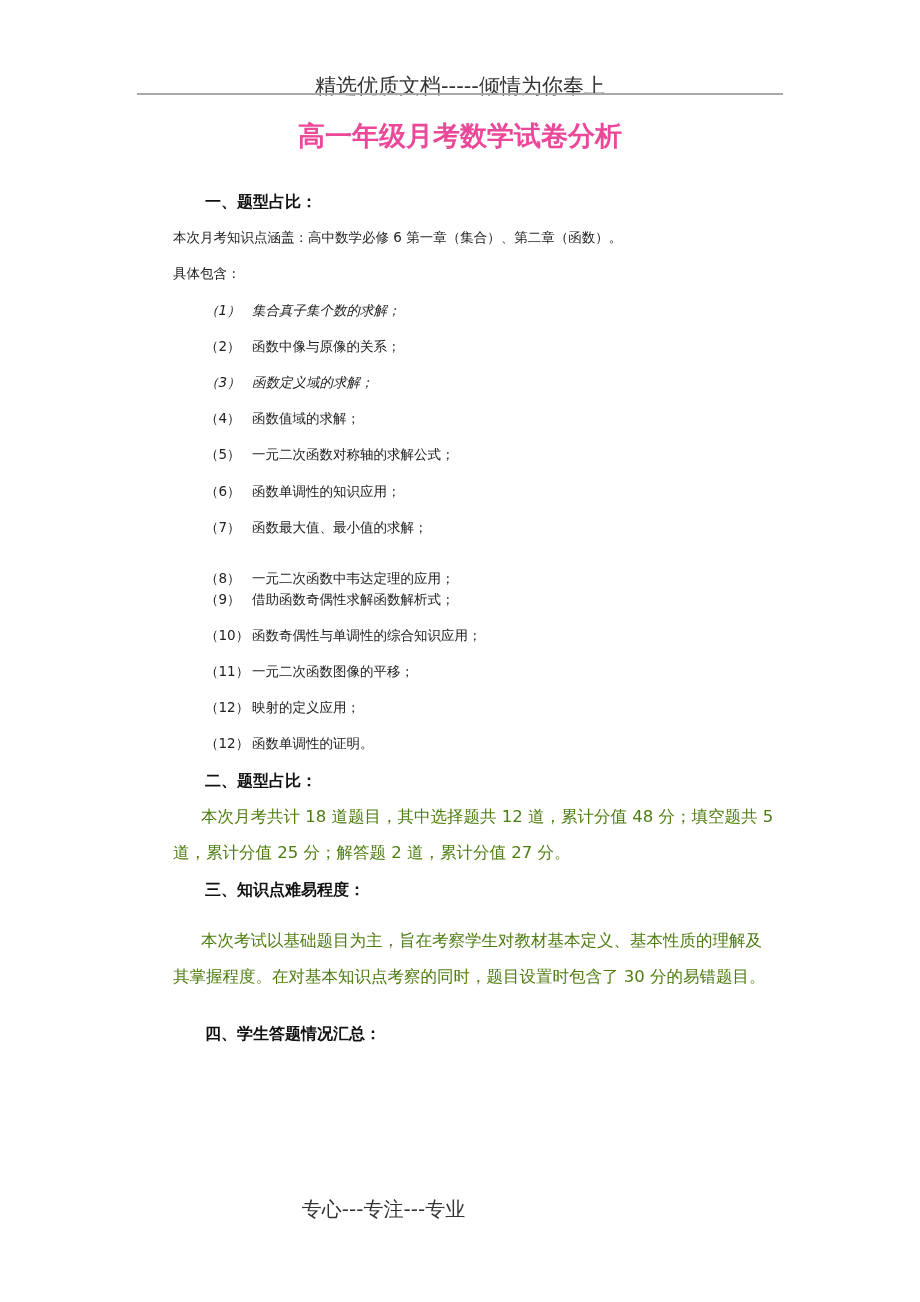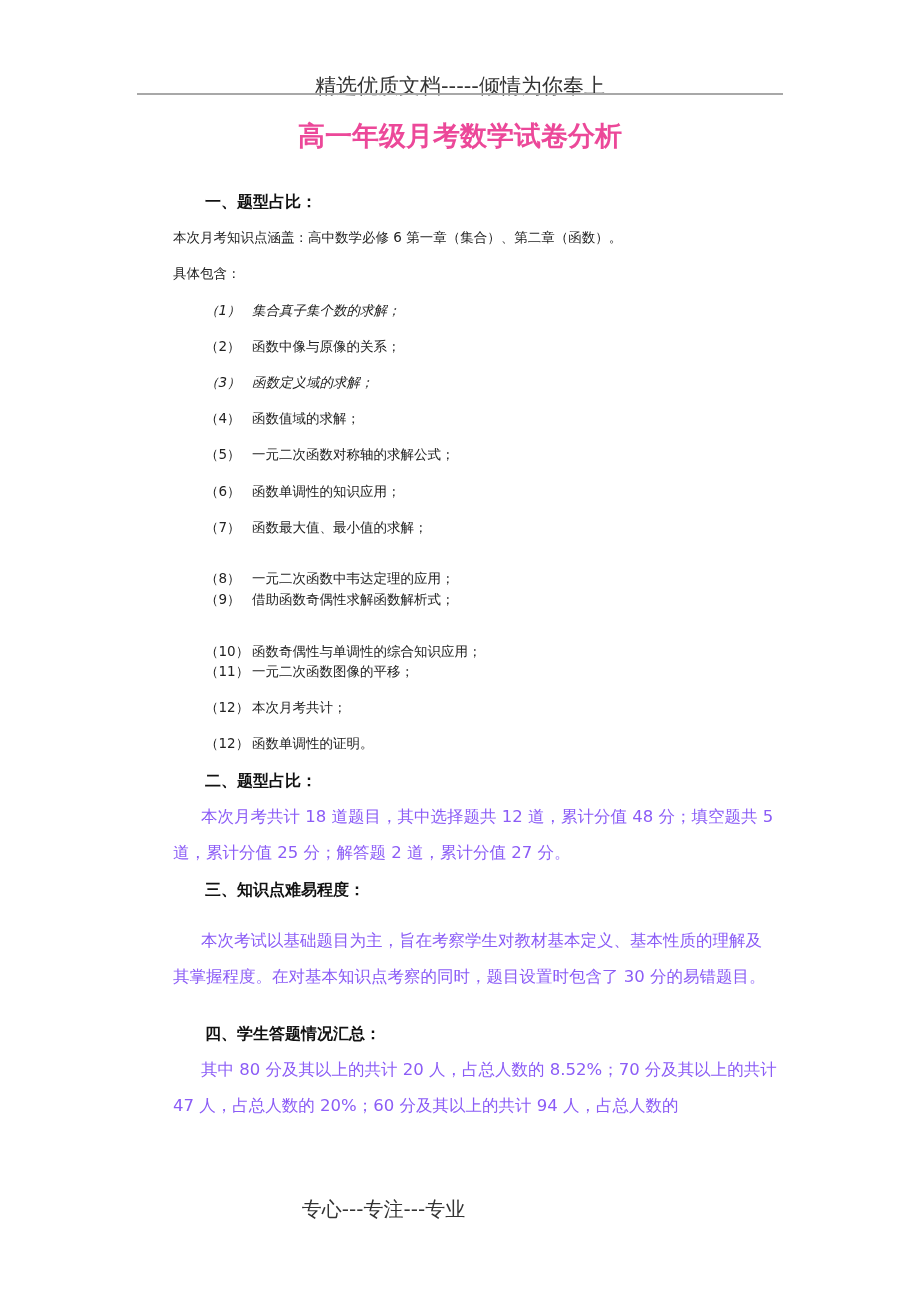--- a/index.html
+++ b/index.html
@@ -24,21 +24,21 @@
     position: absolute; left: 205px; font-size: 16px; font-weight: bold; color: #111;
   }
   .small {
     position: absolute; left: 173px; font-size: 13.5px; color: #222;
   }
   .li {
     position: absolute; left: 205px; font-size: 13.5px; color: #222; white-space: nowrap;
   }
   .li .num { display: inline-block; width: 47px; }
   .para {
-    position: absolute; left: 173px; width: 605px; font-size: 16.5px; color: #8b5cf6;
+    position: absolute; left: 173px; width: 605px; font-size: 16.5px; color: #4d7c0f;
     line-height: 36px;
   }
   .para p { margin: 0; }
   .indent { text-indent: 28px; }
   .footer-text {
     position: absolute; left: 0; width: 767px; top: 1196px;
     text-align: center; font-size: 20px; color: #333;
   }
 </style>
 </head>
@@ -58,34 +58,33 @@
 <div>
   <div class="li" style="top:302px;font-style:italic;"><span class="num">（1）</span><span>集合真子集个数的求解；</span></div>
   <div class="li" style="top:338px;"><span class="num">（2）</span><span>函数中像与原像的关系；</span></div>
   <div class="li" style="top:374px;font-style:italic;"><span class="num">（3）</span><span>函数定义域的求解；</span></div>
   <div class="li" style="top:410px;"><span class="num">（4）</span><span>函数值域的求解；</span></div>
   <div class="li" style="top:446px;"><span class="num">（5）</span><span>一元二次函数对称轴的求解公式；</span></div>
   <div class="li" style="top:483px;"><span class="num">（6）</span><span>函数单调性的知识应用；</span></div>
   <div class="li" style="top:519px;"><span class="num">（7）</span><span>函数最大值、最小值的求解；</span></div>
   <div class="li" style="top:526px;margin-top:44px;"><span class="num">（8）</span><span>一元二次函数中韦达定理的应用；</span></div>
   <div class="li" style="top:591px;"><span class="num">（9）</span><span>借助函数奇偶性求解函数解析式；</span></div>
-  <div class="li" style="top:643px;"><span class="num">（10）</span><span>函数奇偶性与单调性的综合知识应用；</span></div>
+  <div class="li" style="top:627px;"><span class="num">（10）</span><span>函数奇偶性与单调性的综合知识应用；</span></div>
   <div class="li" style="top:663px;"><span class="num">（11）</span><span>一元二次函数图像的平移；</span></div>
-  <div class="li" style="top:699px;"><span class="num">（12）</span><span>本次月考共计；</span></div>
+  <div class="li" style="top:699px;"><span class="num">（12）</span><span>映射的定义应用；</span></div>
   <div class="li" style="top:735px;"><span class="num">（12）</span><span>函数单调性的证明。</span></div>
 </div>
 
 <div class="h2" style="top:771px;">二、题型占比：</div>
 <div class="para" style="top:799px;">
   <p class="indent">本次月考共计 18 道题目，其中选择题共 12 道，累计分值 48 分；填空题共 5 道，累计分值 25 分；解答题 2 道，累计分值 27 分。</p>
 </div>
 
 <div class="h2" style="top:880px;">三、知识点难易程度：</div>
 <div class="para" style="top:908px;margin-top:15px;">
   <p class="indent">本次考试以基础题目为主，旨在考察学生对教材基本定义、基本性质的理解及其掌握程度。在对基本知识点考察的同时，题目设置时包含了 30 分的易错题目。</p>
 </div>
 
 <div class="h2" style="top:1024px;">四、学生答题情况汇总：</div>
 <div class="para" style="top:1052px;">
-  <p class="indent">其中 80 分及其以上的共计 20 人，占总人数的 8.52%；70 分及其以上的共计 47 人，占总人数的 20%；60 分及其以上的共计 94 人，占总人数的</p>
 </div>
 
 <div class="footer-text">专心---专注---专业</div>
 
 </body></html>

